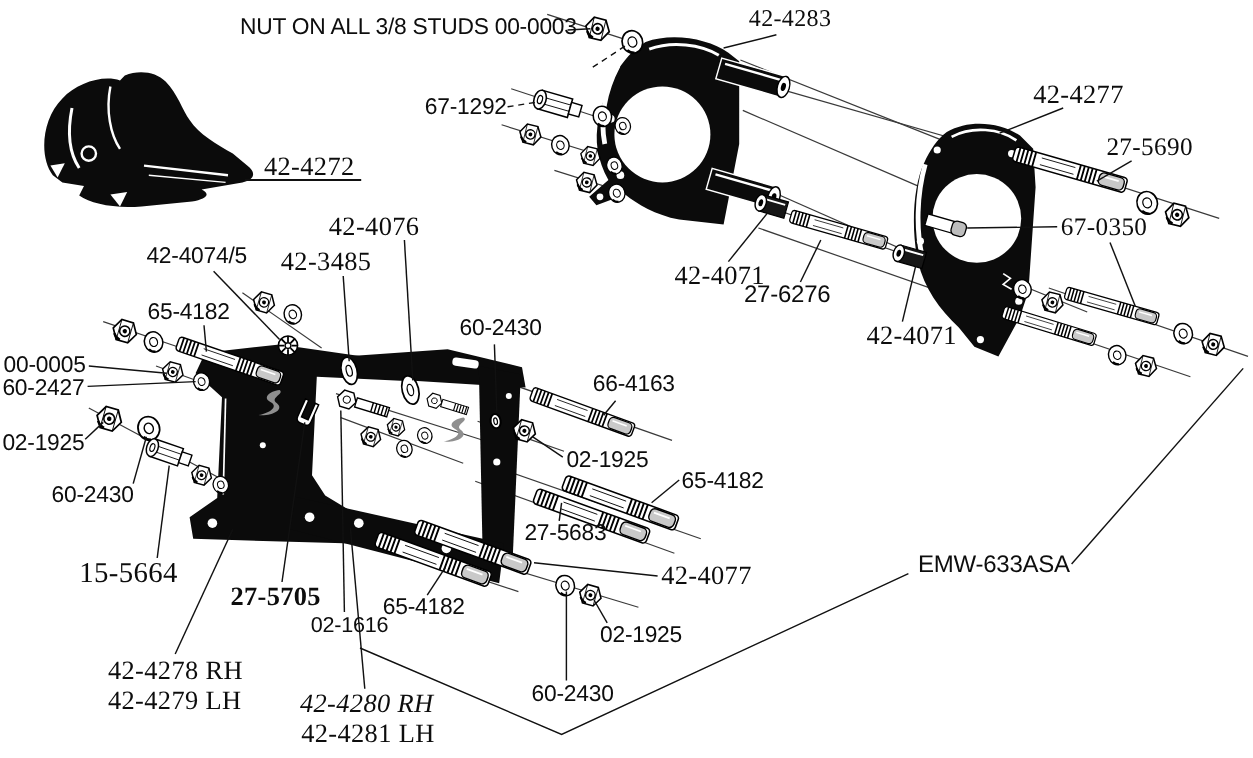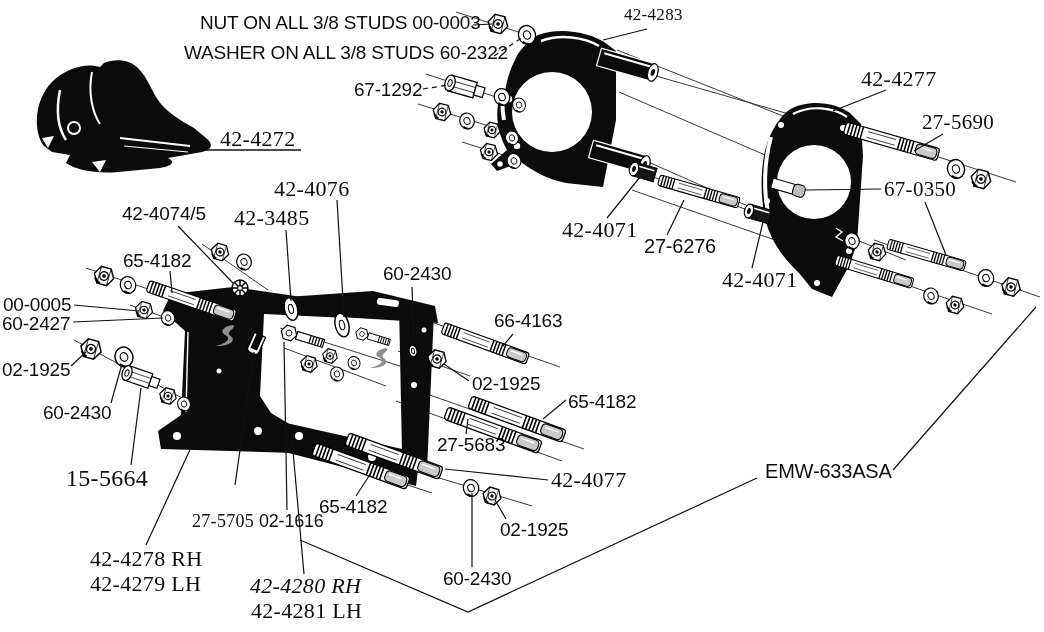--- a/index.html
+++ b/index.html
@@ -269,40 +269,39 @@
     <line x1="469" y1="381" x2="444" y2="364"></line>
     <line x1="513" y1="334" x2="503" y2="346"></line>
     <line x1="412" y1="287" x2="414" y2="343"></line>
     <polyline points="300,540 468,612 757,478"></polyline>
     <line x1="893" y1="470" x2="1036" y2="307"></line>
   </g>
 </svg>
 
 <div id="labels-layer">
       <div class="lbl sans" style="left: 200px; top: 13px; font-size: 19px;">NUT ON ALL 3/8 STUDS 00-0003</div>
-      <div class="lbl sans" style="left: 184px; top: 43px; font-size: 19px;">WASHER ON ALL 3/8 STUDS 60-2322</div>
       <div class="lbl sans" style="left: 354px; top: 80px; font-size: 19px;">67-1292</div>
-      <div class="lbl serif" style="left: 624px; top: 6px; font-size: 17px;">42-4283</div>
+      <div class="lbl serif" style="left: 624px; top: 6px; font-size: 20px;">42-4283</div>
       <div class="lbl serif" style="left: 861px; top: 68px; font-size: 22px;">42-4277</div>
       <div class="lbl serif" style="left: 922px; top: 112px; font-size: 21px;">27-5690</div>
       <div class="lbl serif" style="left: 884px; top: 179px; font-size: 21px;">67-0350</div>
       <div class="lbl serif" style="left: 562px; top: 219px; font-size: 22px;">42-4071</div>
-      <div class="lbl sans" style="left: 644px; top: 236px; font-size: 20px;">27-6276</div>
+      <div class="lbl sans" style="left: 620px; top: 236px; font-size: 20px;">27-6276</div>
       <div class="lbl serif" style="left: 722px; top: 269px; font-size: 22px;">42-4071</div>
       <div class="lbl serif" style="left: 220px; top: 128px; font-size: 22px;">42-4272</div>
       <div class="lbl serif" style="left: 274px; top: 178px; font-size: 22px;">42-4076</div>
       <div class="lbl sans" style="left: 122px; top: 204px; font-size: 19px;">42-4074/5</div>
       <div class="lbl serif" style="left: 234px; top: 207px; font-size: 22px;">42-3485</div>
       <div class="lbl sans" style="left: 123px; top: 251px; font-size: 19px;">65-4182</div>
       <div class="lbl sans" style="left: 3px; top: 295px; font-size: 19px; text-align: right;">00-0005</div>
       <div class="lbl sans" style="left: 2px; top: 314px; font-size: 19px;">60-2427</div>
       <div class="lbl sans" style="left: 2px; top: 360px; font-size: 19px;">02-1925</div>
       <div class="lbl sans" style="left: 43px; top: 403px; font-size: 19px;">60-2430</div>
       <div class="lbl serif" style="left: 66px; top: 466px; font-size: 24px;">15-5664</div>
-      <div class="lbl serif" style="left: 192px; top: 512px; font-size: 18px;">27-5705</div>
+      <div class="lbl serif" style="left: 192px; top: 486px; font-size: 22px; font-weight: bold;">27-5705</div>
       <div class="lbl sans" style="left: 219px; top: 512px; font-size: 18px; margin-left: 40px;">02-1616</div>
       <div class="lbl serif" style="left: 90px; top: 548px; font-size: 22px;">42-4278 RH</div>
       <div class="lbl serif" style="left: 90px; top: 573px; font-size: 22px;">42-4279 LH</div>
       <div class="lbl serif" style="left: 250px; top: 575px; font-size: 22px; font-style: italic;">42-4280 RH</div>
       <div class="lbl serif" style="left: 251px; top: 600px; font-size: 22px;">42-4281 LH</div>
       <div class="lbl sans" style="left: 319px; top: 497px; font-size: 19px;">65-4182</div>
       <div class="lbl sans" style="left: 443px; top: 569px; font-size: 19px;">60-2430</div>
       <div class="lbl sans" style="left: 500px; top: 520px; font-size: 19px;">02-1925</div>
       <div class="lbl serif" style="left: 551px; top: 469px; font-size: 22px;">42-4077</div>
       <div class="lbl sans" style="left: 425px; top: 435px; font-size: 19px; margin-left: 12px;">27-5683</div>

